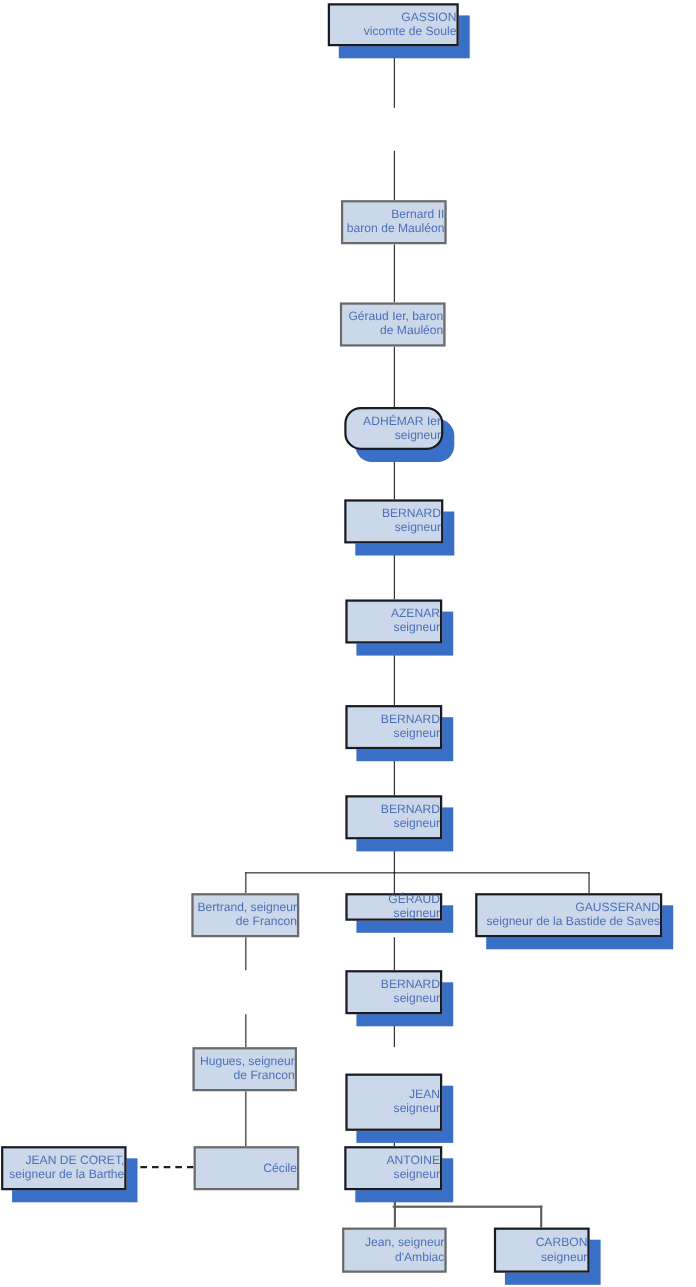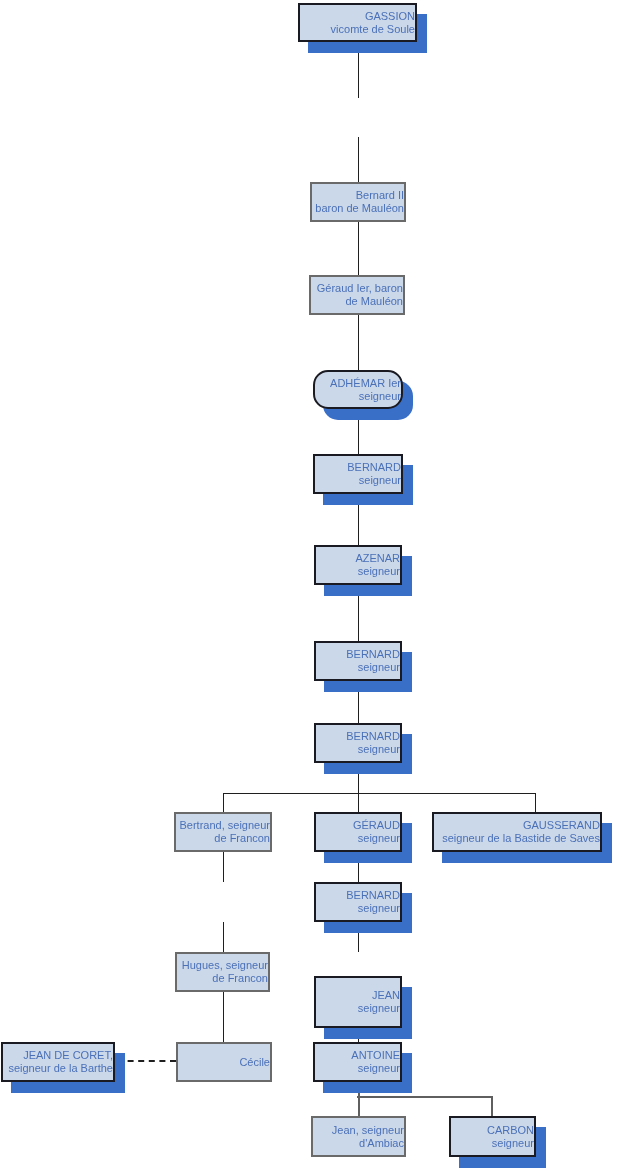--- a/index.html
+++ b/index.html
@@ -105,21 +105,21 @@
       <span class="line">seigneur</span>
     </div>
     <div class="node emphasis" style="left: 314px; top: 723px; width: 88px; height: 40px;">
       <span class="line">BERNARD</span>
       <span class="line">seigneur</span>
     </div>
     <div class="node" style="left: 174px; top: 812px; width: 98px; height: 40px;">
       <span class="line">Bertrand, seigneur</span>
       <span class="line">de Francon</span>
     </div>
-    <div class="node emphasis" style="left: 314px; top: 812px; width: 88px; height: 40px;">
+    <div class="node emphasis" style="left: 314px; top: 812px; width: 88px; height: 25px;">
       <span class="line">GÉRAUD</span>
       <span class="line">seigneur</span>
     </div>
     <div class="node emphasis" style="left: 432px; top: 812px; width: 170px; height: 40px;">
       <span class="line">GAUSSERAND</span>
       <span class="line">seigneur de la Bastide de Saves</span>
     </div>
     <div class="node emphasis" style="left: 314px; top: 882px; width: 88px; height: 40px;">
       <span class="line">BERNARD</span>
       <span class="line">seigneur</span>

